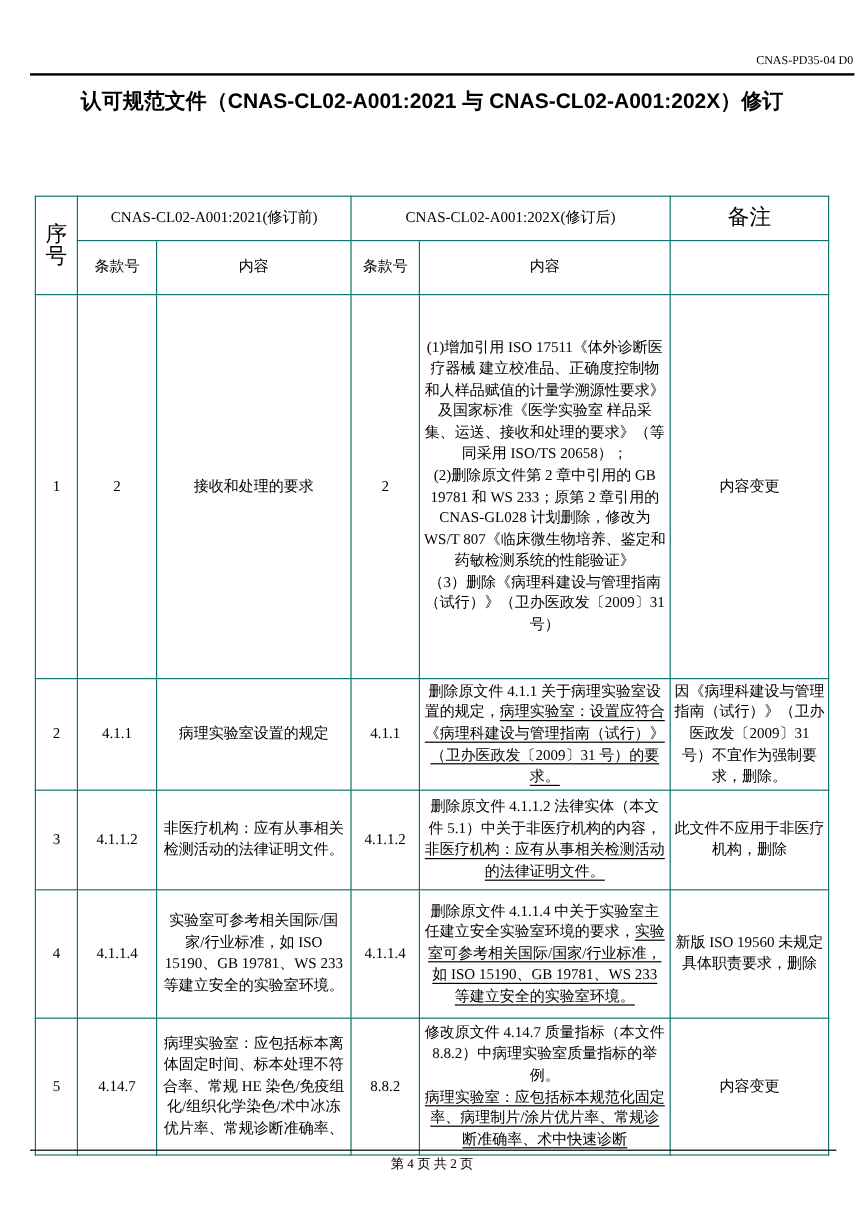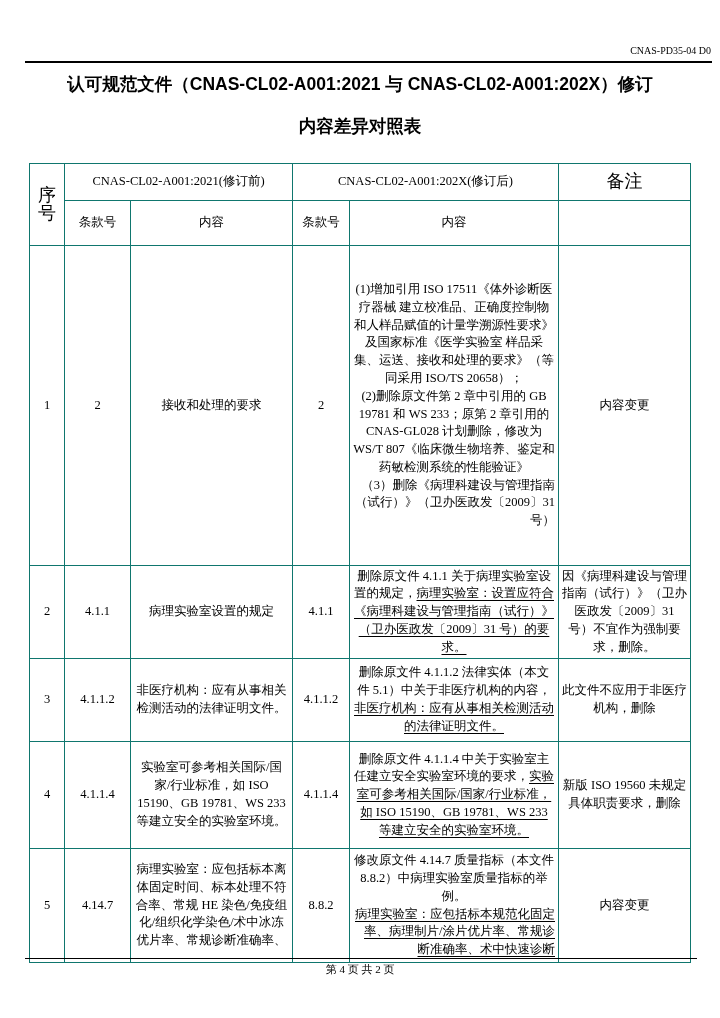--- a/index.html
+++ b/index.html
@@ -72,21 +72,21 @@
   tbody tr:nth-child(4) { height: 107px; }
   tbody tr:nth-child(5) { height: 114px; }
   th { text-align: center; }
   .hd-bold {
     font-family: "Liberation Sans", sans-serif;
     font-weight: 700;
     font-size: 18px;
   }
   .para { margin: 0; }
   .al-center { text-align: center; }
-  .al-left { text-align: right; }
+  .al-left { text-align: center; }
   .u { text-decoration: underline; text-underline-offset: 3px; text-decoration-thickness: 1px; }
   .footer-rule {
     position: absolute;
     top: 958px;
     left: 25px;
     width: 672px;
     border-top: 1.5px solid #000;
   }
   .page-num {
     position: absolute;
@@ -100,21 +100,20 @@
 </style>
 </head>
 <body>
 
 <div class="page">
 
   <div class="doc-code">CNAS-PD35-04 D0</div>
   <div class="top-rule"></div>
 
   <div class="title-line1">认可规范文件（CNAS-CL02-A001:2021 与 CNAS-CL02-A001:202X）修订</div>
-  <div class="title-line2">内容差异对照表</div>
 
   <table class="cmp">
     <colgroup>
       <col style="width:35px">
       <col style="width:66px">
       <col style="width:162px">
       <col style="width:57px">
       <col style="width:209px">
       <col style="width:132px">
     </colgroup>

